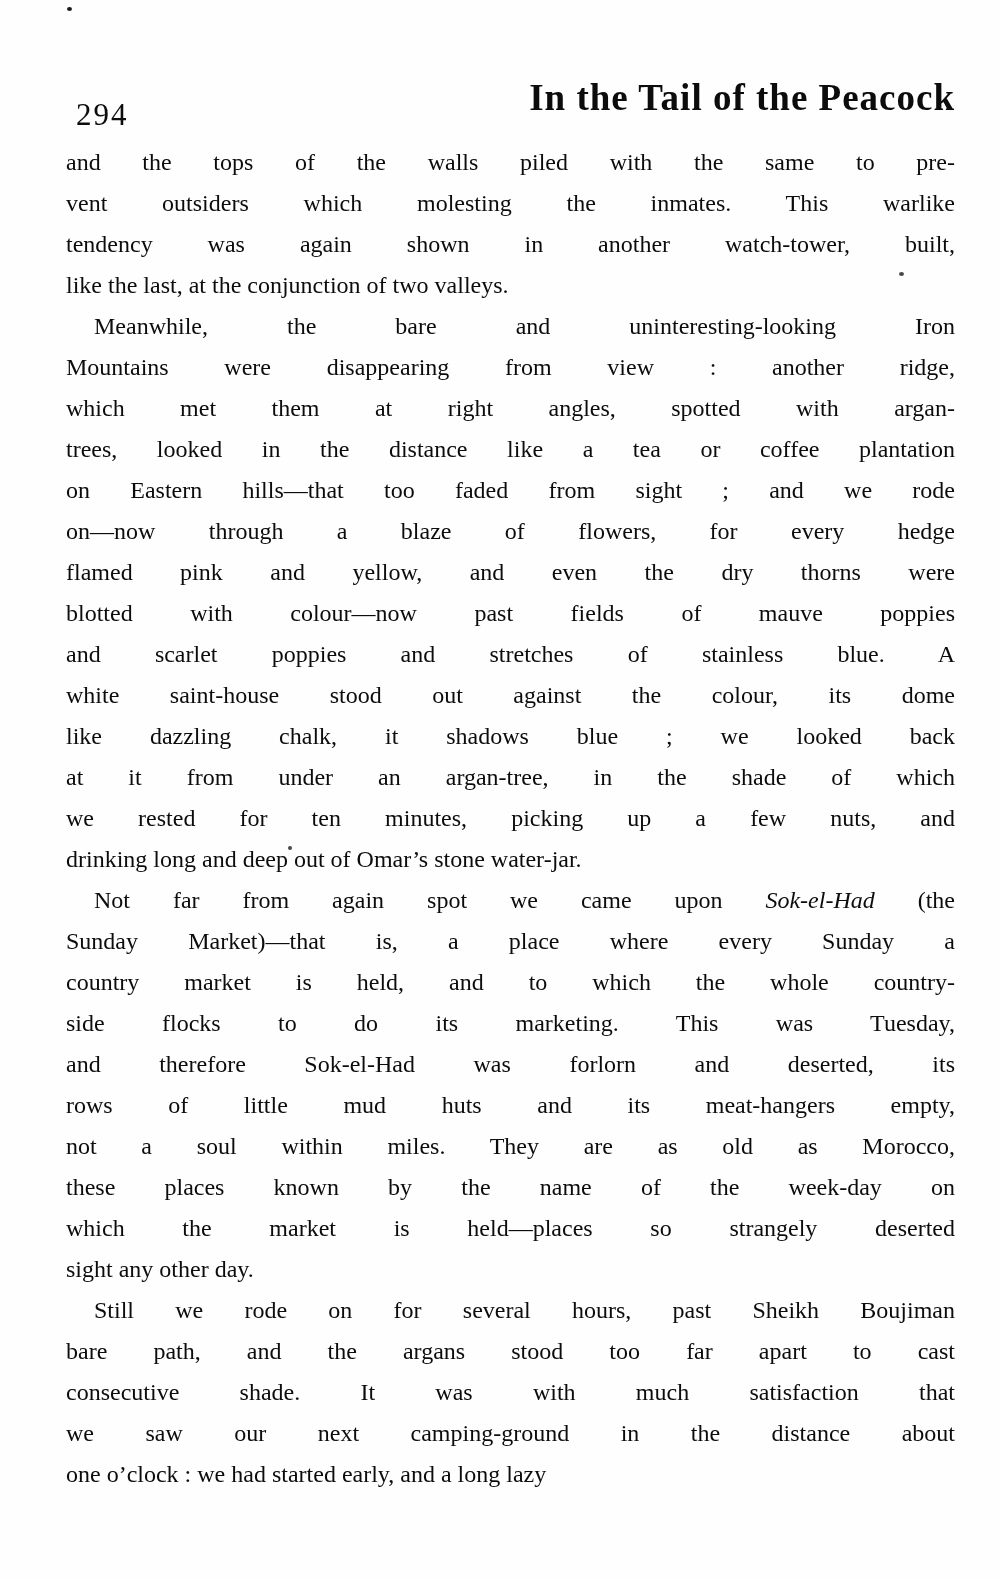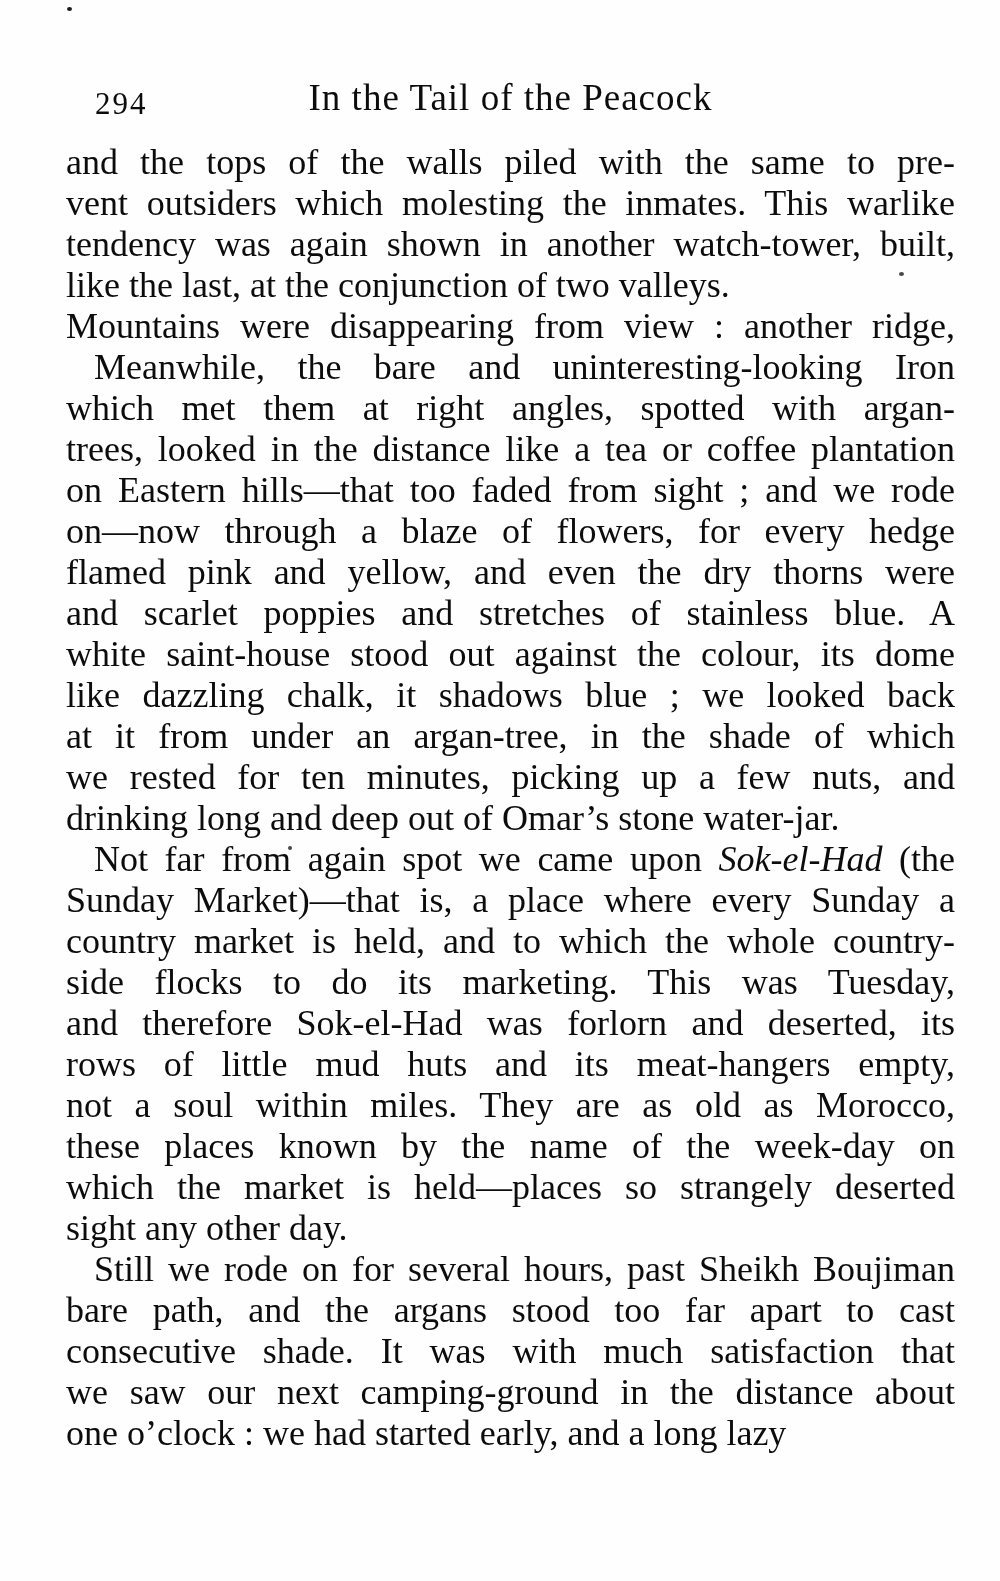--- a/index.html
+++ b/index.html
@@ -25,36 +25,35 @@
   .dot2 { left: 899px; top: 272px; width: 5px; height: 4px; opacity: .8; }
   .dot3 { left: 288px; top: 846px; width: 4px; height: 4px; opacity: .8; }
   .header {
     position: relative;
     margin: 76px 45px 0 66px;
     height: 46px;
   }
   .page-number {
     position: absolute;
     left: 10px;
-    top: 10px;
+    top: 21px;
     font-size: 31px;
     letter-spacing: 2px;
-    margin-left: 19px;
   }
   .page-title {
-    text-align: center;
+    text-align: right;
     font-size: 37px;
-    font-weight: normal;
+    font-weight: bold;
     letter-spacing: 1px;
     white-space: nowrap;
   }
   .content {
     margin: 0 45px 0 66px;
     padding-top: 20px;
-    font-size: 36px;
+    font-size: 24px;
   }
   .para { margin: 0; }
   .line {
     line-height: 41px;
     height: 41px;
     text-align: justify;
     text-align-last: justify;
     white-space: nowrap;
   }
   .line.last {
@@ -79,27 +78,28 @@
   </div>
 
   <div class="content">
       <div class="para">
         <div class="line">and the tops of the walls piled with the same to pre-</div>
         <div class="line">vent outsiders which molesting the inmates. This warlike</div>
         <div class="line">tendency was again shown in another watch-tower, built,</div>
         <div class="line last">like the last, at the conjunction of two valleys.</div>
       </div>
       <div class="para">
+        <div class="line indent">Meanwhile, the bare and uninteresting-looking Iron</div>
         <div class="line">Mountains were disappearing from view : another ridge,</div>
-        <div class="line indent">Meanwhile, the bare and uninteresting-looking Iron</div>
         <div class="line">which met them at right angles, spotted with argan-</div>
         <div class="line">trees, looked in the distance like a tea or coffee plantation</div>
         <div class="line">on Eastern hills—that too faded from sight ; and we rode</div>
         <div class="line">on—now through a blaze of flowers, for every hedge</div>
         <div class="line">flamed pink and yellow, and even the dry thorns were</div>
+        <div class="line">blotted with colour—now past fields of mauve poppies</div>
         <div class="line">and scarlet poppies and stretches of stainless blue. A</div>
         <div class="line">white saint-house stood out against the colour, its dome</div>
         <div class="line">like dazzling chalk, it shadows blue ; we looked back</div>
         <div class="line">at it from under an argan-tree, in the shade of which</div>
         <div class="line">we rested for ten minutes, picking up a few nuts, and</div>
         <div class="line last">drinking long and deep out of Omar’s stone water-jar.</div>
       </div>
       <div class="para">
         <div class="line indent"><span>Not far from again spot we came upon </span><span class="italic">Sok-el-Had</span><span> (the</span></div>
         <div class="line">Sunday Market)—that is, a place where every Sunday a</div>

